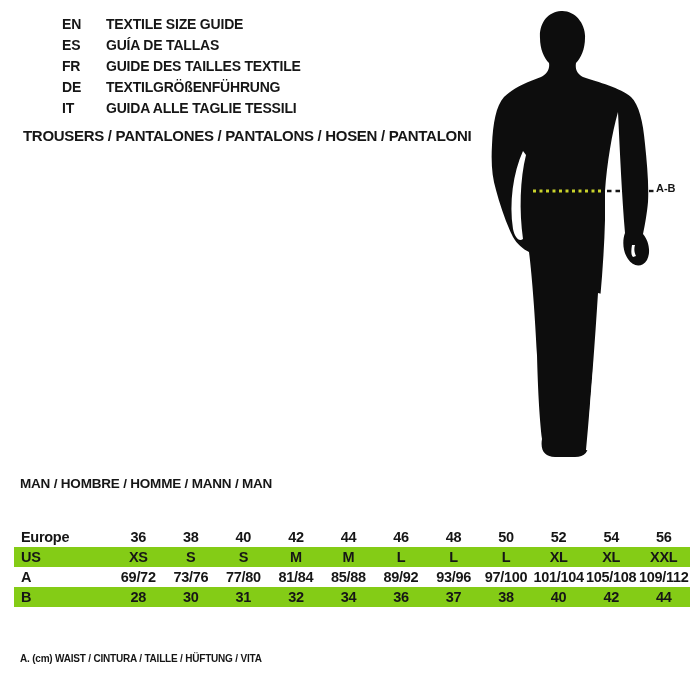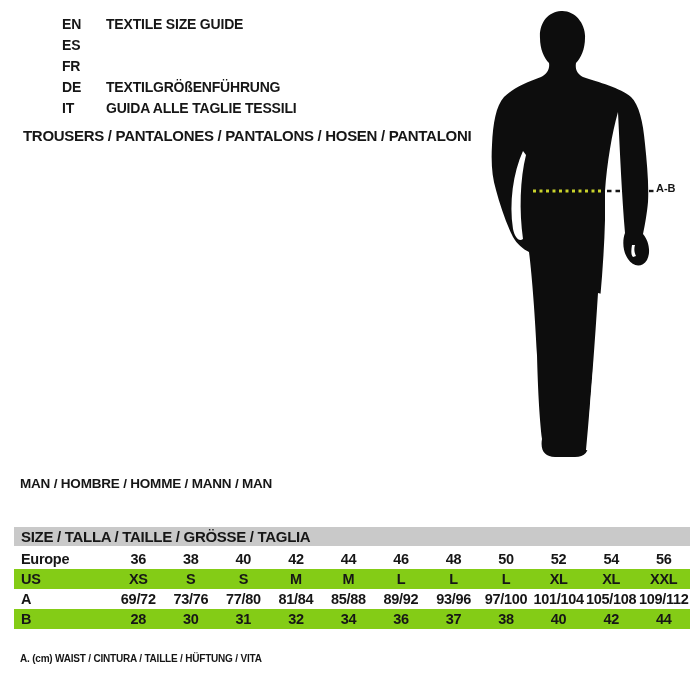--- a/index.html
+++ b/index.html
@@ -43,23 +43,25 @@
 </head>
 <body>
 
 <div id="language-list" class="abs">
     <div class="lang-row">
       <span class="lang-code">EN</span>
       <span>TEXTILE SIZE GUIDE</span>
     </div>
     <div class="lang-row">
       <span class="lang-code">ES</span>
+      <span>GUÍA DE TALLAS</span>
     </div>
     <div class="lang-row">
       <span class="lang-code">FR</span>
+      <span>GUIDE DES TAILLES TEXTILE</span>
     </div>
     <div class="lang-row">
       <span class="lang-code">DE</span>
       <span>TEXTILGRÖßENFÜHRUNG</span>
     </div>
     <div class="lang-row">
       <span class="lang-code">IT</span>
       <span>GUIDA ALLE TAGLIE TESSILI</span>
     </div>
   </div>
@@ -112,21 +114,20 @@
 
     <line x1="164" y1="186" x2="171" y2="186" stroke="#161616" stroke-width="2.4" stroke-dasharray="4.5 4"></line>
   </svg>
 </div>
 
 <div id="measure-label" class="abs">A-B</div>
 
 <div id="section-heading" class="abs">MAN / HOMBRE / HOMME / MANN / MAN</div>
 
 <div id="size-table" class="abs">
-  <div id="size-table-header">SIZE / TALLA / TAILLE / GRÖSSE / TAGLIA</div>
   <div id="size-table-rows">
       <div class="size-row">
         <span class="row-label">Europe</span>
         <span class="cell">36</span>
         <span class="cell">38</span>
         <span class="cell">40</span>
         <span class="cell">42</span>
         <span class="cell">44</span>
         <span class="cell">46</span>
         <span class="cell">48</span>

